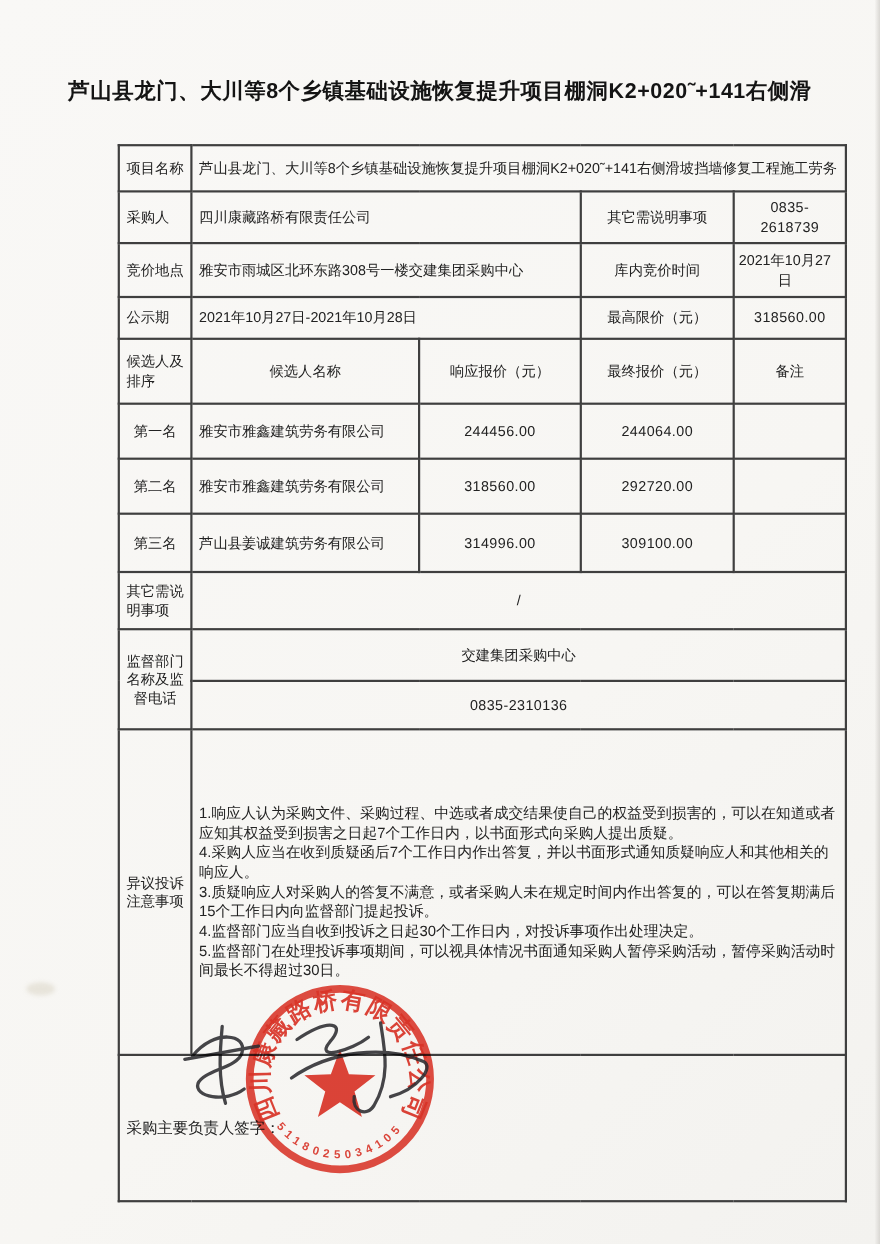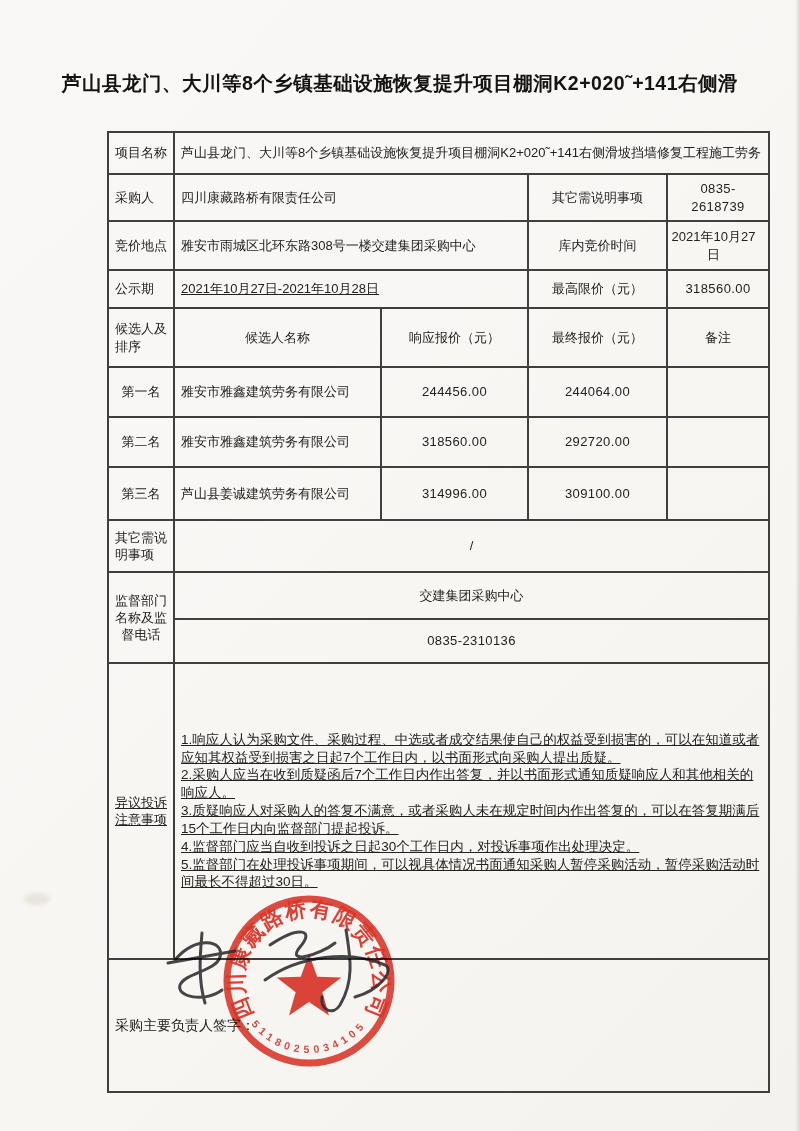--- a/index.html
+++ b/index.html
@@ -29,38 +29,38 @@
     padding:2px 6px;
     vertical-align:middle;
     color:#222;
     overflow:hidden;
     line-height:1.32;
   }
   td.c{text-align:center;}
   td.l{text-align:left;}
   td.lab{padding-left:5px;padding-right:3px;}
   td.val{padding-left:9px;}
-  td.pad20{padding-left:20px;text-decoration:underline;}
+  td.pad20{padding-left:20px;}
   td.num{letter-spacing:.4px;}
   td.objection-cell{font-size:13.5px;line-height:1.6;padding:10px 12px 10px 9px;}
   .obj-line{margin:0;}
   td.sig-cell{padding-left:10px;font-size:14px;}
   
   .r1 td{height:36px;}
   .r2 td{height:41px;}
   .r3 td{height:43px;}
   .r4 td{height:32px;}
   .r5 td{height:53px;}
   .r6 td{height:44px;}
   .r7 td{height:44px;}
   .r8 td{height:47px;}
   .r9 td{height:46px;}
   .r10a td{height:41px;}
   .r10b td{height:38px;}
-  .r11 td{height:290px;text-decoration:underline;}
+  .r11 td{height:290px;}
   .r12 td{height:127px;}
   .stamp-wrap{
     position:absolute;left:150px;top:885px;width:270px;height:190px;
     z-index:5;mix-blend-mode:multiply;pointer-events:none;
   }
   .smudge{position:absolute;left:24px;top:893px;width:26px;height:12px;border-radius:50%;
     background:#d8d2c2;opacity:.5;filter:blur(2px);}
 </style>
 </head>
 <body>
@@ -151,21 +151,21 @@
       <td class="c" colspan="4">交建集团采购中心</td>
     </tr>
     <tr class="r10b">
       <td class="c num" colspan="4">0835-2310136</td>
     </tr>
 
     <tr class="r11">
       <td class="l lab">异议投诉注意事项</td>
       <td class="l objection-cell" colspan="4">
         <p class="obj-line">1.响应人认为采购文件、采购过程、中选或者成交结果使自己的权益受到损害的，可以在知道或者应知其权益受到损害之日起7个工作日内，以书面形式向采购人提出质疑。</p>
-        <p class="obj-line">2.采购人应当在收到质疑函后7个工作日内作出答复，并以书面形式通知质疑响应人和其他相关的响应人。</p>
+        <p class="obj-line">4.采购人应当在收到质疑函后7个工作日内作出答复，并以书面形式通知质疑响应人和其他相关的响应人。</p>
         <p class="obj-line">3.质疑响应人对采购人的答复不满意，或者采购人未在规定时间内作出答复的，可以在答复期满后15个工作日内向监督部门提起投诉。</p>
         <p class="obj-line">4.监督部门应当自收到投诉之日起30个工作日内，对投诉事项作出处理决定。</p>
         <p class="obj-line">5.监督部门在处理投诉事项期间，可以视具体情况书面通知采购人暂停采购活动，暂停采购活动时间最长不得超过30日。</p>
       </td>
     </tr>
 
     <tr class="r12">
       <td class="l sig-cell" colspan="5">
         <span>采购主要负责人签字：</span>
       </td>

